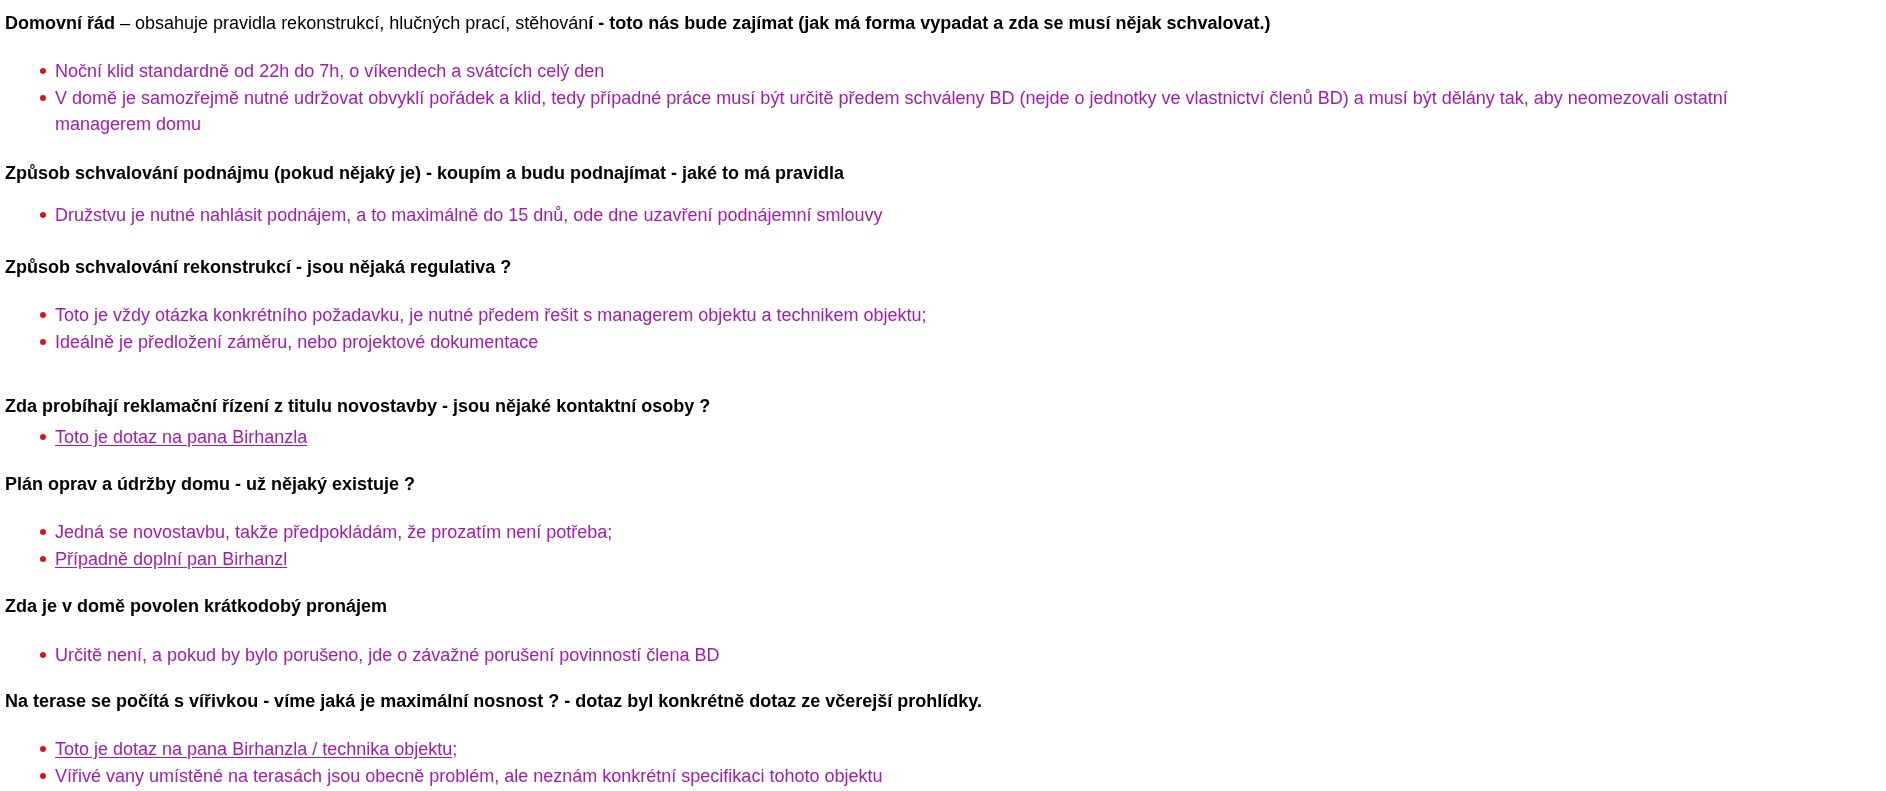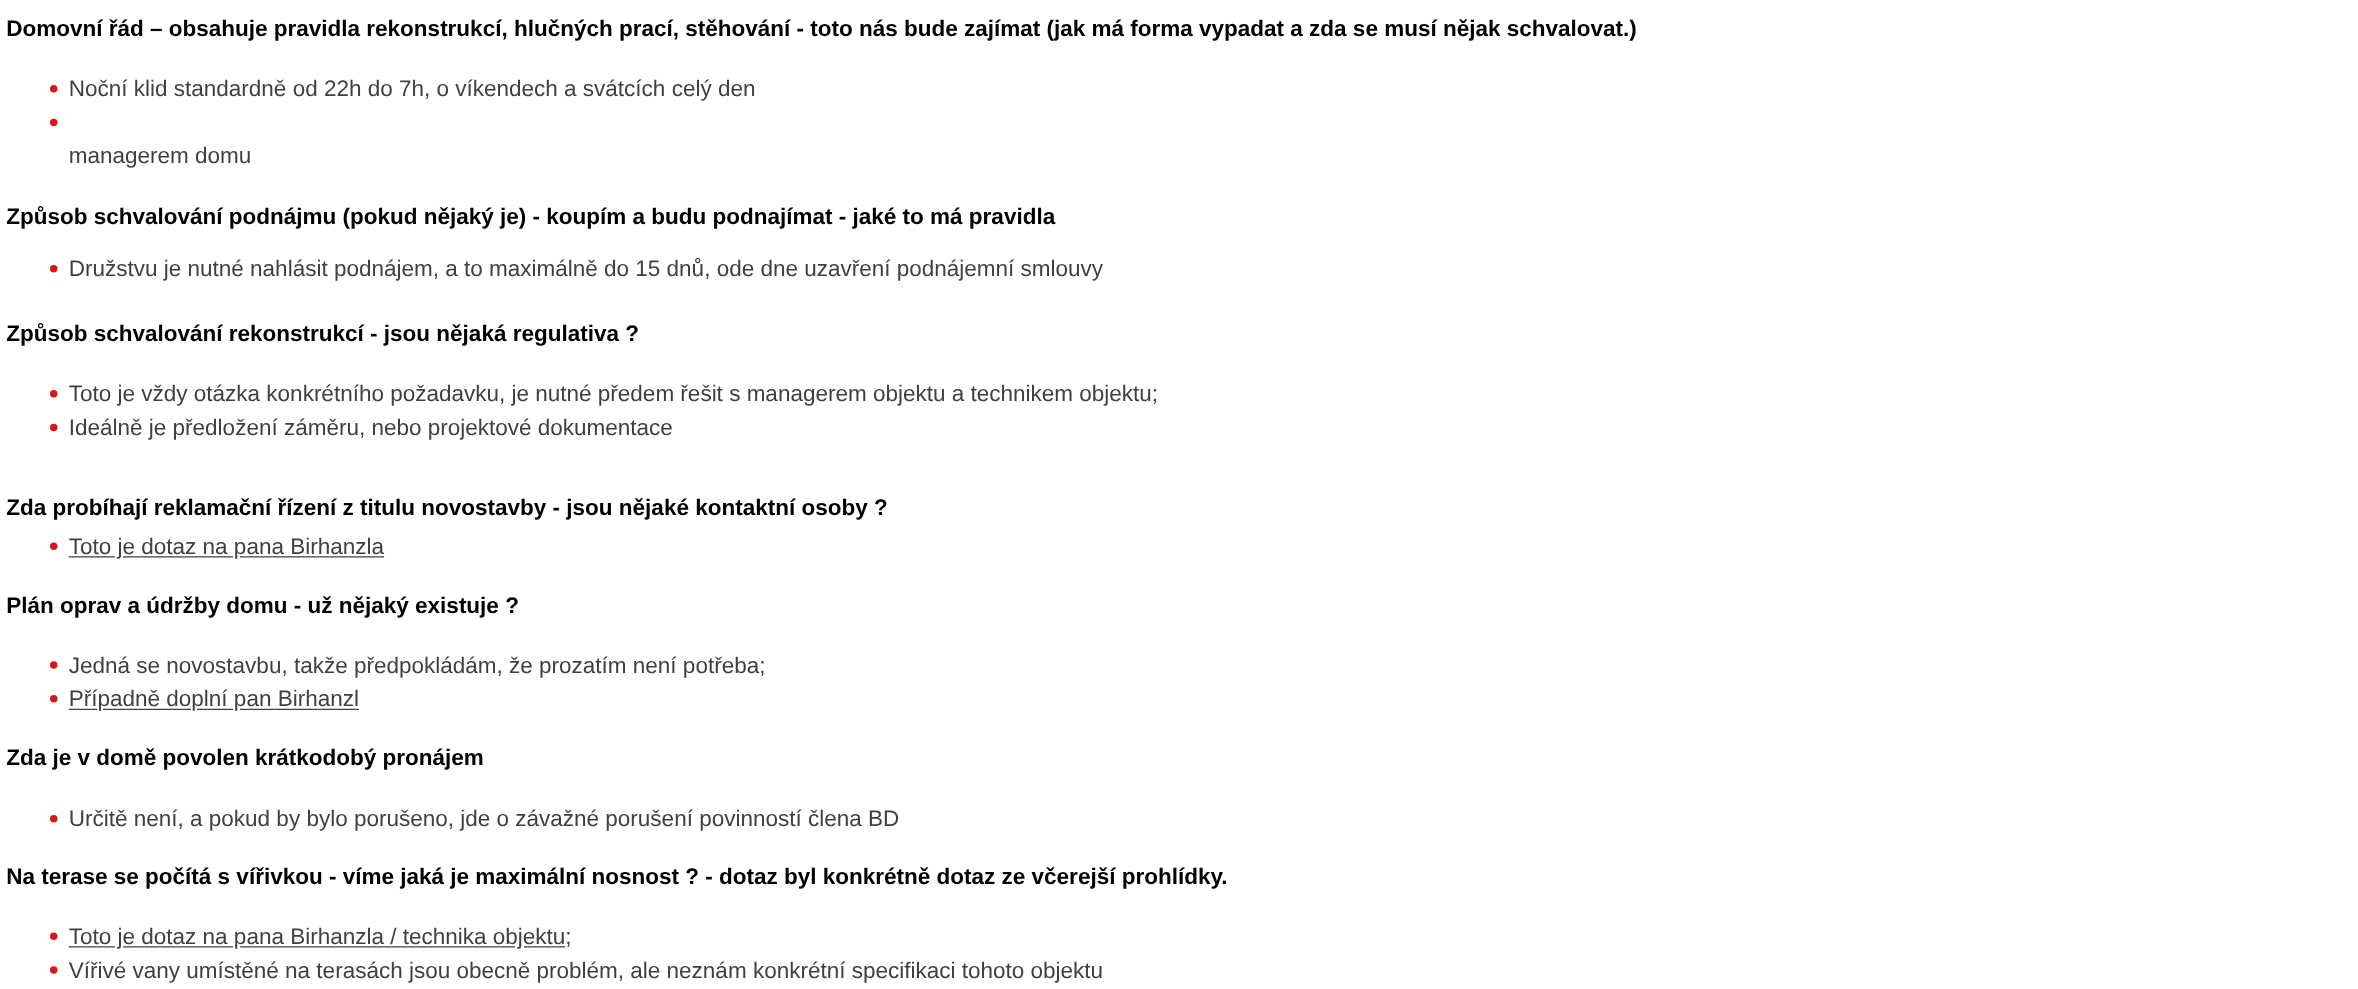--- a/index.html
+++ b/index.html
@@ -24,26 +24,26 @@
   }
   .heading {
     position: absolute;
     left: 0;
     white-space: nowrap;
     line-height: 26px;
     height: 26px;
     font-weight: bold;
     color: #000000;
   }
-  .heading .normal { font-weight: bold; }
+  .heading .normal { font-weight: normal; }
   .bullet {
     position: absolute;
     left: 50px;
     line-height: 26px;
-    color: #404040;
+    color: #a21caf;
     white-space: nowrap;
   }
   .bullet::before {
     content: "";
     position: absolute;
     left: -15px;
     top: 10px;
     width: 6px;
     height: 6px;
     border-radius: 50%;
@@ -57,21 +57,21 @@
 
 <div class="doc">
 
   <div class="heading" style="top:10px">
     <span>Domovní řád</span><span class="normal"> – obsahuje pravidla rekonstrukcí, hlučných prací, stěhován</span><span>í - toto nás bude zajímat (jak má forma vypadat a zda se musí nějak schvalovat.)</span>
   </div>
   <div class="bullet" style="top:58px">
     <span>Noční klid standardně od 22h do 7h, o víkendech a svátcích celý den</span>
   </div>
   <div class="bullet" style="top:85px">
-    <br>
+    <span>V domě je samozřejmě nutné udržovat obvyklí pořádek a klid, tedy případné práce musí být určitě předem schváleny BD (nejde o jednotky ve vlastnictví členů BD) a musí být dělány tak, aby neomezovali ostatní</span><br>
     <span>managerem domu</span>
   </div>
 
   <div class="heading" style="top:160px">Způsob schvalování podnájmu (pokud nějaký je) - koupím a budu podnajímat - jaké to má pravidla</div>
   <div class="bullet" style="top:202px">
     <span>Družstvu je nutné nahlásit podnájem, a to maximálně do 15 dnů, ode dne uzavření podnájemní smlouvy</span>
   </div>
 
   <div class="heading" style="top:254px">Způsob schvalování rekonstrukcí - jsou nějaká regulativa ?</div>
   <div class="bullet" style="top:302px">

